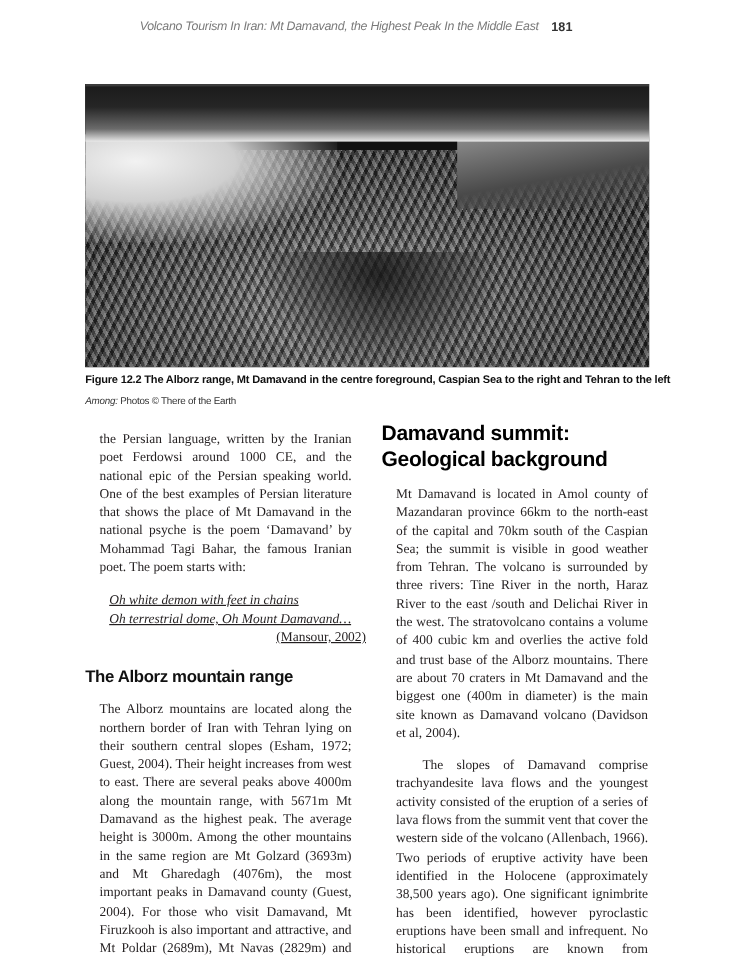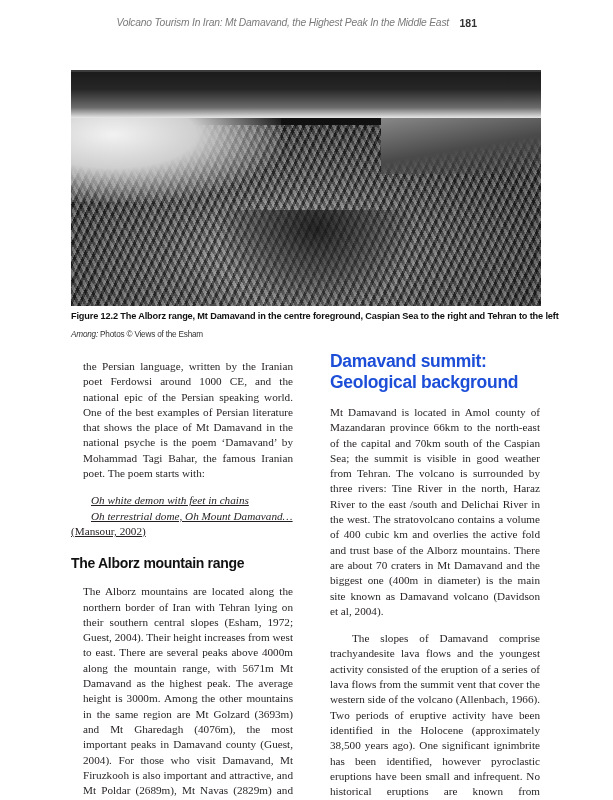--- a/index.html
+++ b/index.html
@@ -66,29 +66,29 @@
       position: absolute; top: 347px; width: 234px;
       font-family: "Liberation Serif", serif; font-size: 11.2px; line-height: 15.3px; color: #231f20;
     }
     .col-left { left: 71px; }
     .col-right { left: 318px; width: 234px; }
     .para { margin: 12px; text-align: justify; }
     .para.indent { text-indent: 22px; }
 
     .poem { margin: 6px 0 0 0; font-style: italic; text-decoration: underline; }
     .poem-line { display: block; padding-left: 20px; }
-    .poem-cite { display: block; font-style: normal; }
+    .poem-cite { display: block; text-align: right; font-style: normal; }
 
     .heading-2 {
       font-family: "Liberation Sans", sans-serif; font-weight: bold;
       font-size: 14px; line-height: 17px; color: #111; margin: 16px 0 2px 0; letter-spacing: -0.3px;
     }
     .heading-1 {
       font-family: "Liberation Sans", sans-serif; font-weight: bold;
-      font-size: 17.5px; line-height: 21px; color: #1d4ed8; margin: 4px 0 3px 12px; letter-spacing: -0.3px;
+      font-size: 17.5px; line-height: 21px; color: #000000; margin: 4px 0 3px 0; letter-spacing: -0.3px;
     }
   </style>
 </head>
 <body>
 
 <header class="running-head">
   <span class="running-title">Volcano Tourism In Iran: Mt Damavand, the Highest Peak In the Middle East</span>
   <span class="page-number">181</span>
 </header>
 
@@ -96,21 +96,21 @@
   <div class="photo-terrain"></div>
   <div class="photo-haze-left"></div>
   <div class="photo-sea"></div>
   <div class="photo-peak"></div>
   <div class="photo-sky"></div>
   <div class="photo-topline"></div>
 </figure>
 
 <div class="caption">Figure 12.2  The Alborz range, Mt Damavand in the centre foreground, Caspian Sea to the right and Tehran to the left</div>
 <div class="source">
-  <span class="label">Among:</span><span> Photos © Views of the Esham</span>
+  <span class="label">Among:</span><span> Photos © There of the Earth</span>
 </div>
 
 <div class="col col-left">
   <p class="para">the Persian language, written by the Iranian poet Ferdowsi around 1000 CE, and the national epic of the Persian speaking world. One of the best examples of Persian literature that shows the place of Mt Damavand in the national psyche is the poem ‘Damavand’ by Mohammad Tagi Bahar, the famous Iranian poet. The poem starts with:</p>
   <div class="poem">
     <span class="poem-line">Oh white demon with feet in chains</span>
     <span class="poem-line">Oh terrestrial dome, Oh Mount Damavand…</span>
     <span class="poem-cite">(Mansour, 2002)</span>
   </div>
   <h2 class="heading-2">The Alborz mountain range</h2>

